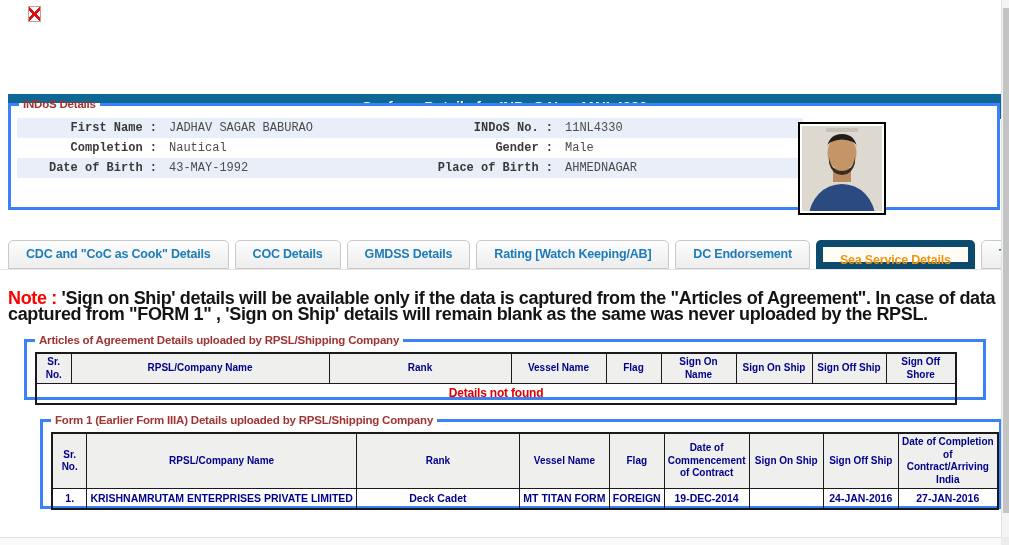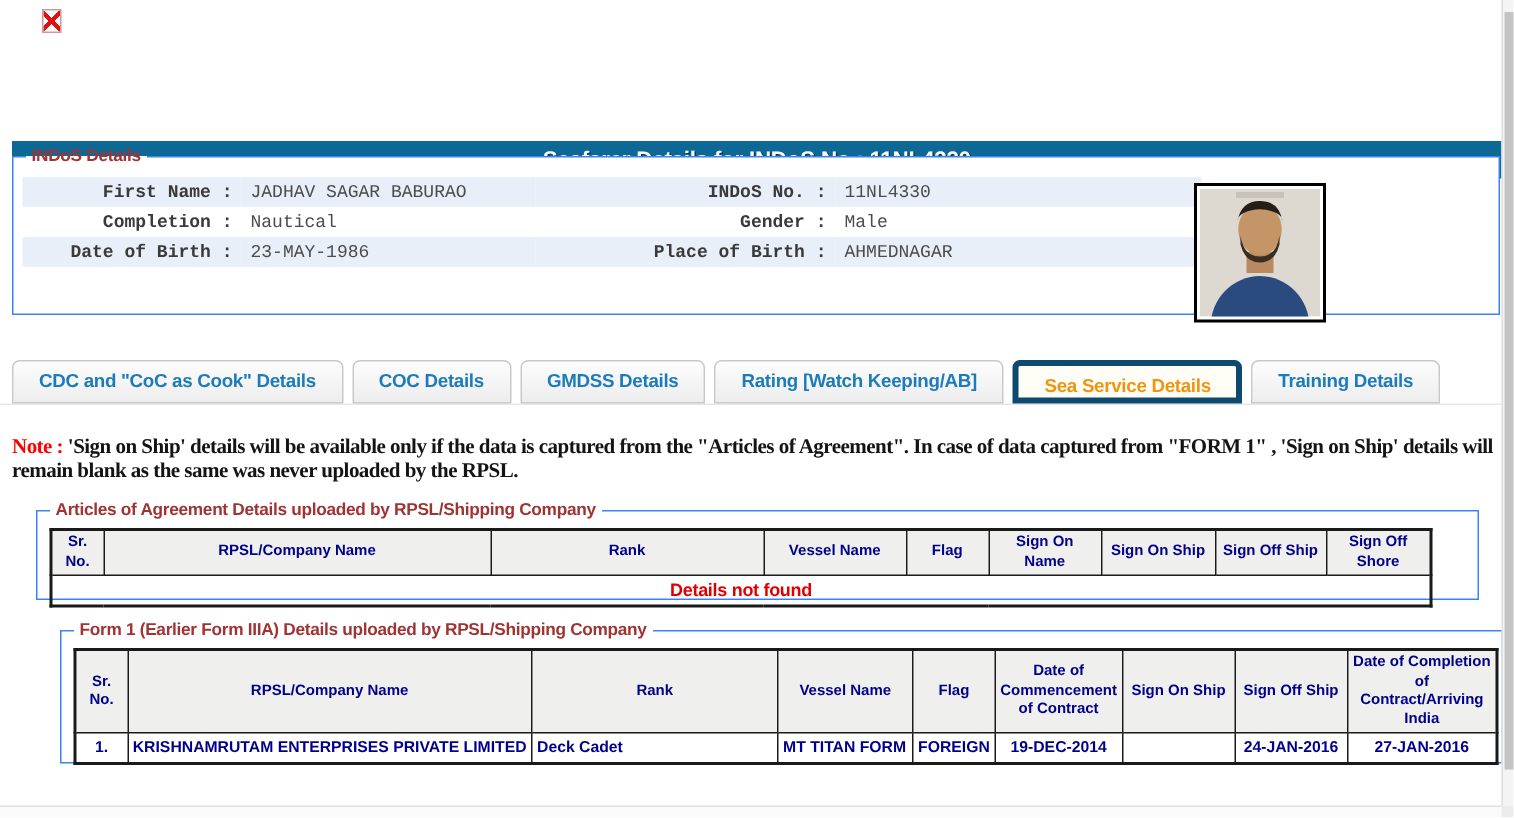--- a/index.html
+++ b/index.html
@@ -11,55 +11,55 @@
     border:1px solid #cc9999; background:
       linear-gradient(45deg, transparent 42%, #dd1111 42%, #dd1111 58%, transparent 58%),
       linear-gradient(-45deg, transparent 42%, #dd1111 42%, #dd1111 58%, transparent 58%), #fff; }
 
   
   .title-bar { position:absolute; left:8px; top:70px; width:993px; height:25px;
     background:#0d6896; color:#fff; font-size:15px; font-weight:bold; letter-spacing:-0.2px;
     text-align:center; line-height:25px; text-shadow:1px 1px 0 #013a5e;margin-top:24px; }
 
   
-  fieldset { position:absolute; border:1px solid #3b82f6; background:#fff; padding:0; }
+  fieldset { position:absolute; border:3px solid #3b82f6; background:#fff; padding:0; }
   legend { font-size:11.5px; font-weight:bold; color:#a03434; padding:0 4px; margin-left:8px; letter-spacing:-0.2px; }
 
   .fs-indos { left:8px; top:98px; width:992px; height:112px; }
   .indos-table { position:absolute; left:6px; top:8px; border-collapse:collapse; width:786px;font-family:Liberation Mono, monospace; }
   .indos-table td { font-size:12px; height:20px; padding:0 6px; color:#4c4c4c; }
   .indos-table td.lbl { text-align:right; font-weight:bold; color:#3a3a3a; }
   .indos-table tr.stripe { background:#e9eff8; }
   .c-l1 { width:146px; } .c-v1 { width:196px; } .c-l2 { width:200px; } .c-v2 { width:244px; }
 
   .photo { position:absolute; left:787px; top:12px; width:88px; height:93px;
     border:2px solid #000; background:#fff; padding:2px; }
   .photo svg { display:block; width:80px; height:85px; }
 
   
   .tabs { position:absolute; left:8px; top:240px; width:993px; height:30px; display:flex; gap:6px; }
   .tab-underline { position:absolute; left:0; top:269px; width:1001px; height:1px; background:#e6e6e6; }
   .tab { height:29px; line-height:27px; padding:0 17px; background:linear-gradient(#fdfdfd,#ededed);
     border:1px solid #c9c9c9; border-radius:5px 5px 0 0; color:#1c7cbb; font-size:12.5px; font-weight:bold;
     white-space:nowrap; cursor:pointer; letter-spacing:-0.2px; }
-  .tab.active { background:#fffdf6; border:4px solid #0c4a6e; color:#ef940e; }
-
-  
-  .note { position:absolute; left:8px; top:291px; width:995px; font-size:14px; font-weight:bold;
-    color:#141414; line-height:15.5px; letter-spacing:-0.35px;font-family:Liberation Serif, serif; }
+  .tab.active { background:#fffdf6; border:7px solid #0c4a6e; color:#ef940e; }
+
+  
+  .note { position:absolute; left:8px; top:291px; width:995px; font-size:18px; font-weight:bold;
+    color:#141414; line-height:15.5px; letter-spacing:-0.35px; }
   .note .note-prefix { color:#ff0000; }
 
   
   .fs-aoa { left:24px; top:334px; width:962px; height:66px; }
   .fs-form1 { left:28px; top:414px; width:962px; height:95px;margin-left:12px; }
   table.grid { border-collapse:collapse; margin:6px 0 0 8px; table-layout:fixed; border:2px solid #1a1a1a; }
   table.grid th, table.grid td { border:1px solid #1a1a1a; font-size:10px; font-weight:bold; color:#00008b;
     text-align:center; vertical-align:middle; padding:2px 3px; line-height:1.25; overflow:hidden; }
   table.grid th { background:#efefed; }
-  table.grid td.left { text-align:left; white-space:nowrap; }
+  table.grid td.left { text-align:center; white-space:nowrap; }
   .t1 .h-row th { height:26px; }
   .t1 td.empty-msg { color:#e00000; font-size:12px; height:17px; letter-spacing:-0.2px; }
   .t2 .h-row th { height:52px; }
   .t2 .d-row td { height:20px; font-size:10.5px; }
 
   
   .vscroll { position:absolute; left:1001px; top:0; width:8px; height:537px; background:#f4f4f4; border-left:1px solid #e0e0e0; }
   .vscroll .thumb { position:absolute; left:1px; top:8px; width:7px; height:505px; background:#c4c4c4; }
   .hscroll { position:absolute; left:0; top:537px; width:1001px; height:8px; background:#fafafa; border-top:1px solid #e0e0e0; }
   .scroll-corner { position:absolute; left:1001px; top:537px; width:8px; height:8px; background:#ececec; }
@@ -84,21 +84,21 @@
         <td class="c-v2">11NL4330</td>
       </tr>
       <tr>
         <td class="lbl">Completion :</td>
         <td>Nautical</td>
         <td class="lbl">Gender :</td>
         <td>Male</td>
       </tr>
       <tr class="stripe">
         <td class="lbl">Date of Birth :</td>
-        <td>23-MAY-1986</td>
+        <td>43-MAY-1992</td>
         <td class="lbl">Place of Birth :</td>
         <td>AHMEDNAGAR</td>
       </tr>
     </tbody>
       </table>
     <div class="photo">
       <svg viewBox="0 0 80 85" xmlns="http://www.w3.org/2000/svg">
         <rect width="80" height="85" fill="#ddd8d0"></rect>
         <ellipse cx="40" cy="92" rx="33" ry="34" fill="#2a4a80"></ellipse>
         <path d="M31 42 h18 v14 h-18 z" fill="#b9895f"></path>
@@ -109,20 +109,21 @@
       </svg>
     </div>
   </fieldset>
 
   <div class="tab-underline"></div>
   <div class="tabs">
     <div class="tab">CDC and "CoC as Cook" Details</div>
     <div class="tab">COC Details</div>
     <div class="tab">GMDSS Details</div>
     <div class="tab">Rating [Watch Keeping/AB]</div>
+    <div class="tab">DC Endorsement</div>
     <div class="tab active">Sea Service Details</div>
     <div class="tab">Training Details</div>
   </div>
 
   <div class="note">
     <span class="note-prefix">Note :</span>
     <span>'Sign on Ship' details will be available only if the data is captured from the "Articles of Agreement". In case of data captured from "FORM 1" , 'Sign on Ship' details will remain blank as the same was never uploaded by the RPSL.</span>
   </div>
 
   <fieldset class="fs-aoa">

